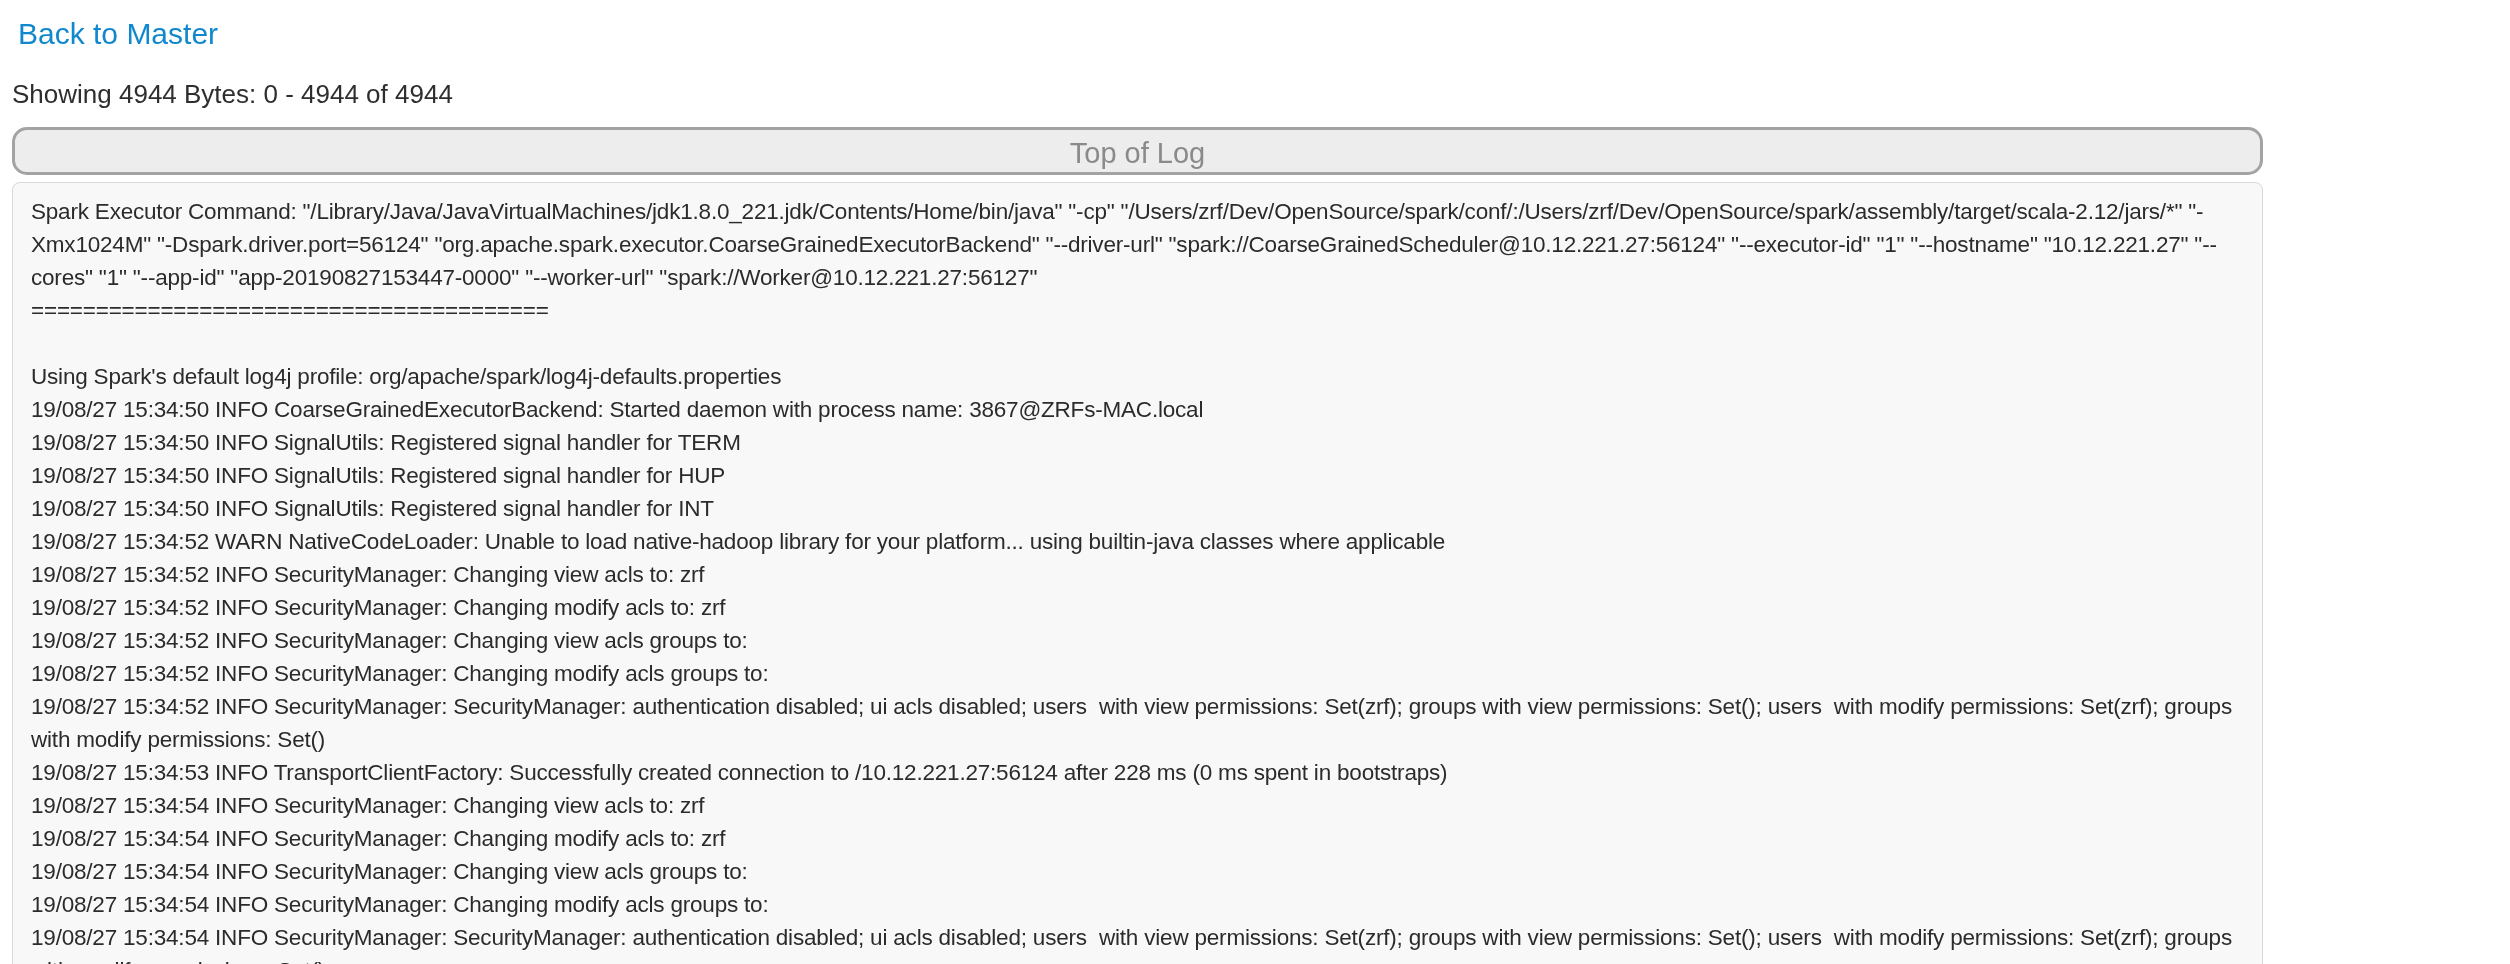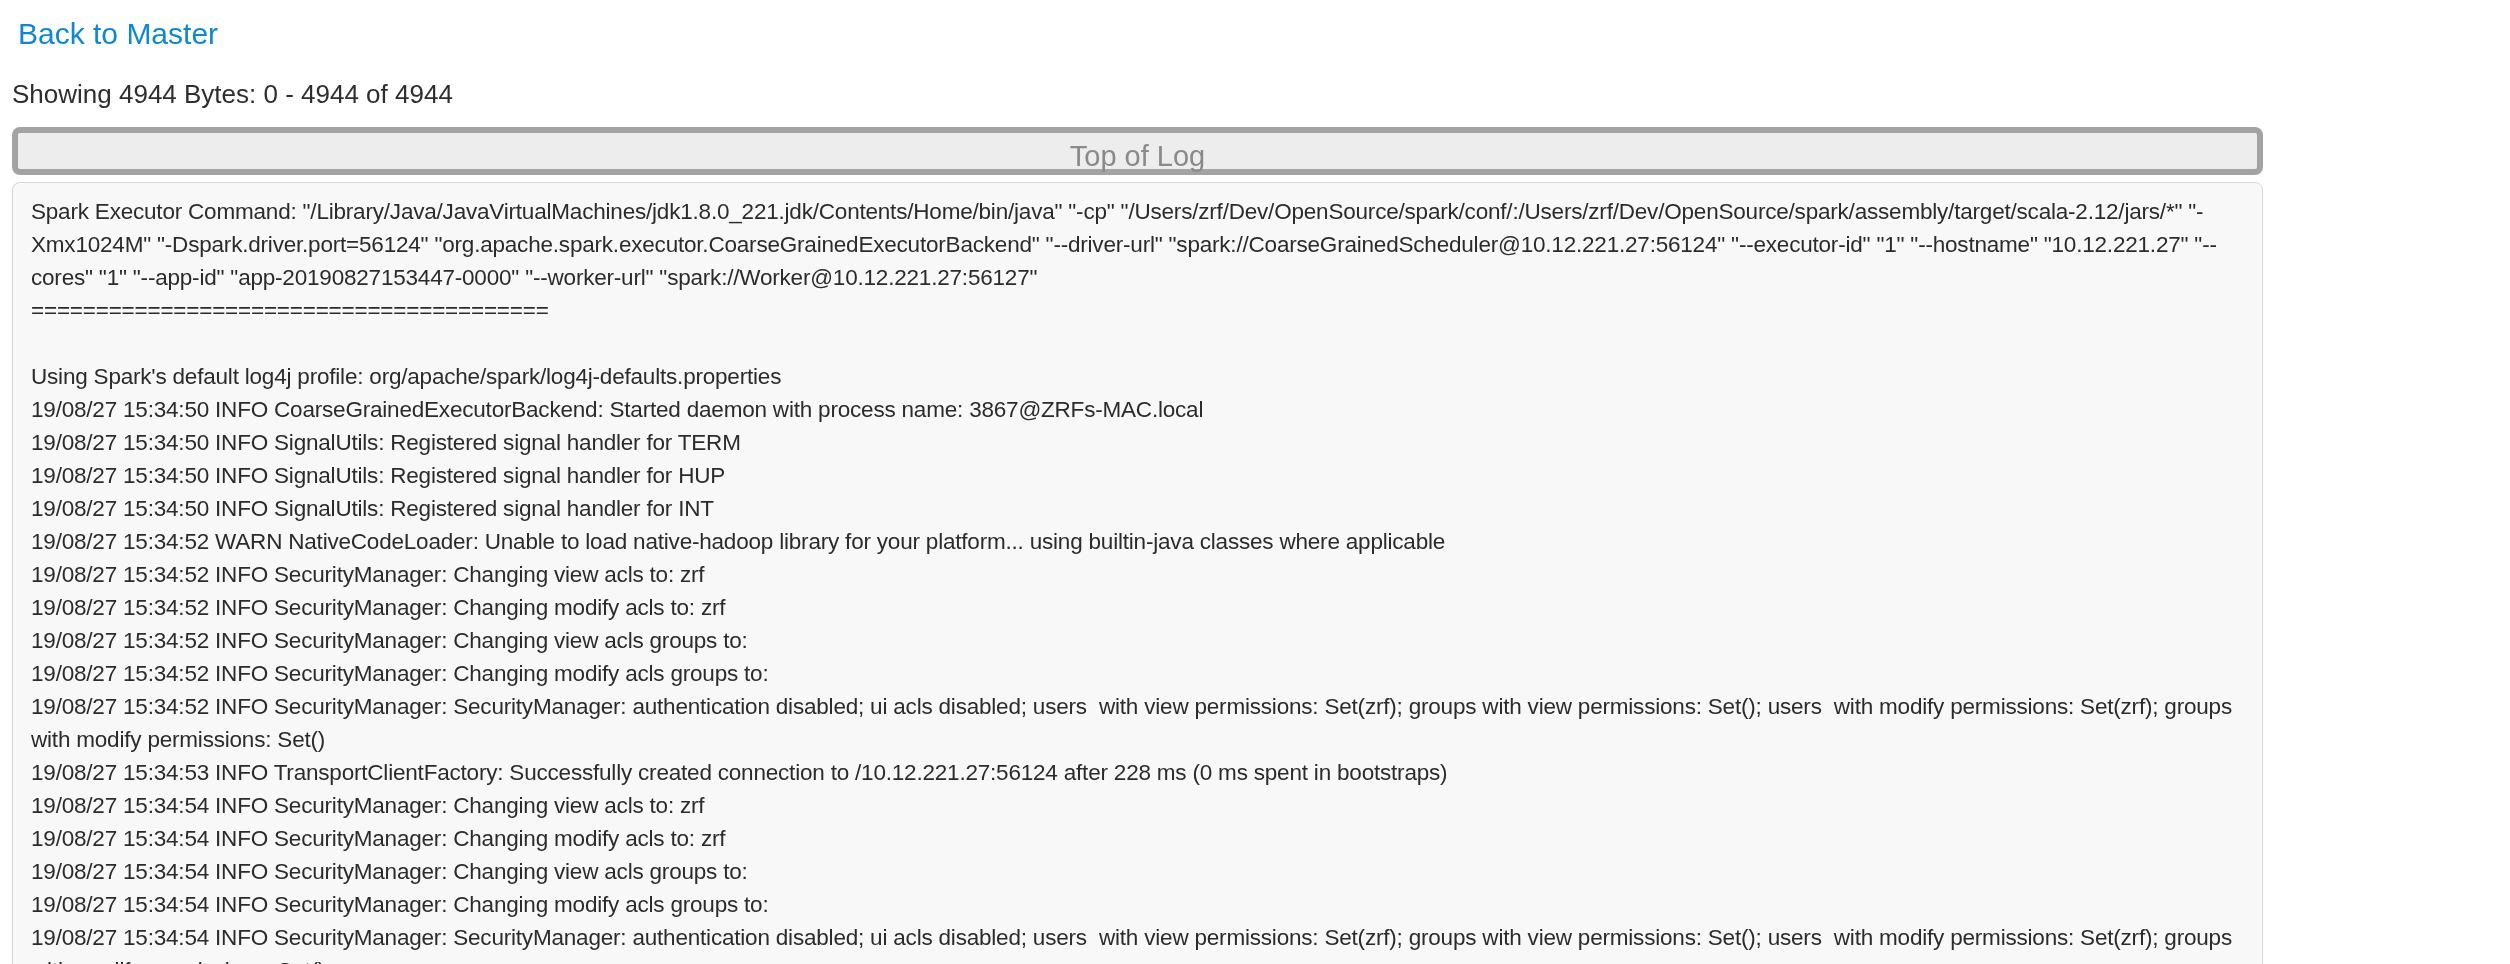--- a/index.html
+++ b/index.html
@@ -30,22 +30,22 @@
   .byte-range {
     margin: 24px 0 0 0;
     font-size: 26px;
     line-height: 36px;
     color: #2e2e2e;
   }
   .log-header {
     margin-top: 15px;
     height: 48px;
     background: #ededed;
-    border: 6px solid #a3a3a3;
-    border-radius: 8px;
+    border: 3px solid #a3a3a3;
+    border-radius: 15px;
     text-align: center;
     font-size: 29px;
     line-height: 46px;
     color: #8a8a8a;
   }
   .log-box {
     margin-top: 7px;
     min-height: 810px;
     background: #f8f8f8;
     border: 1px solid #d8d8d8;

